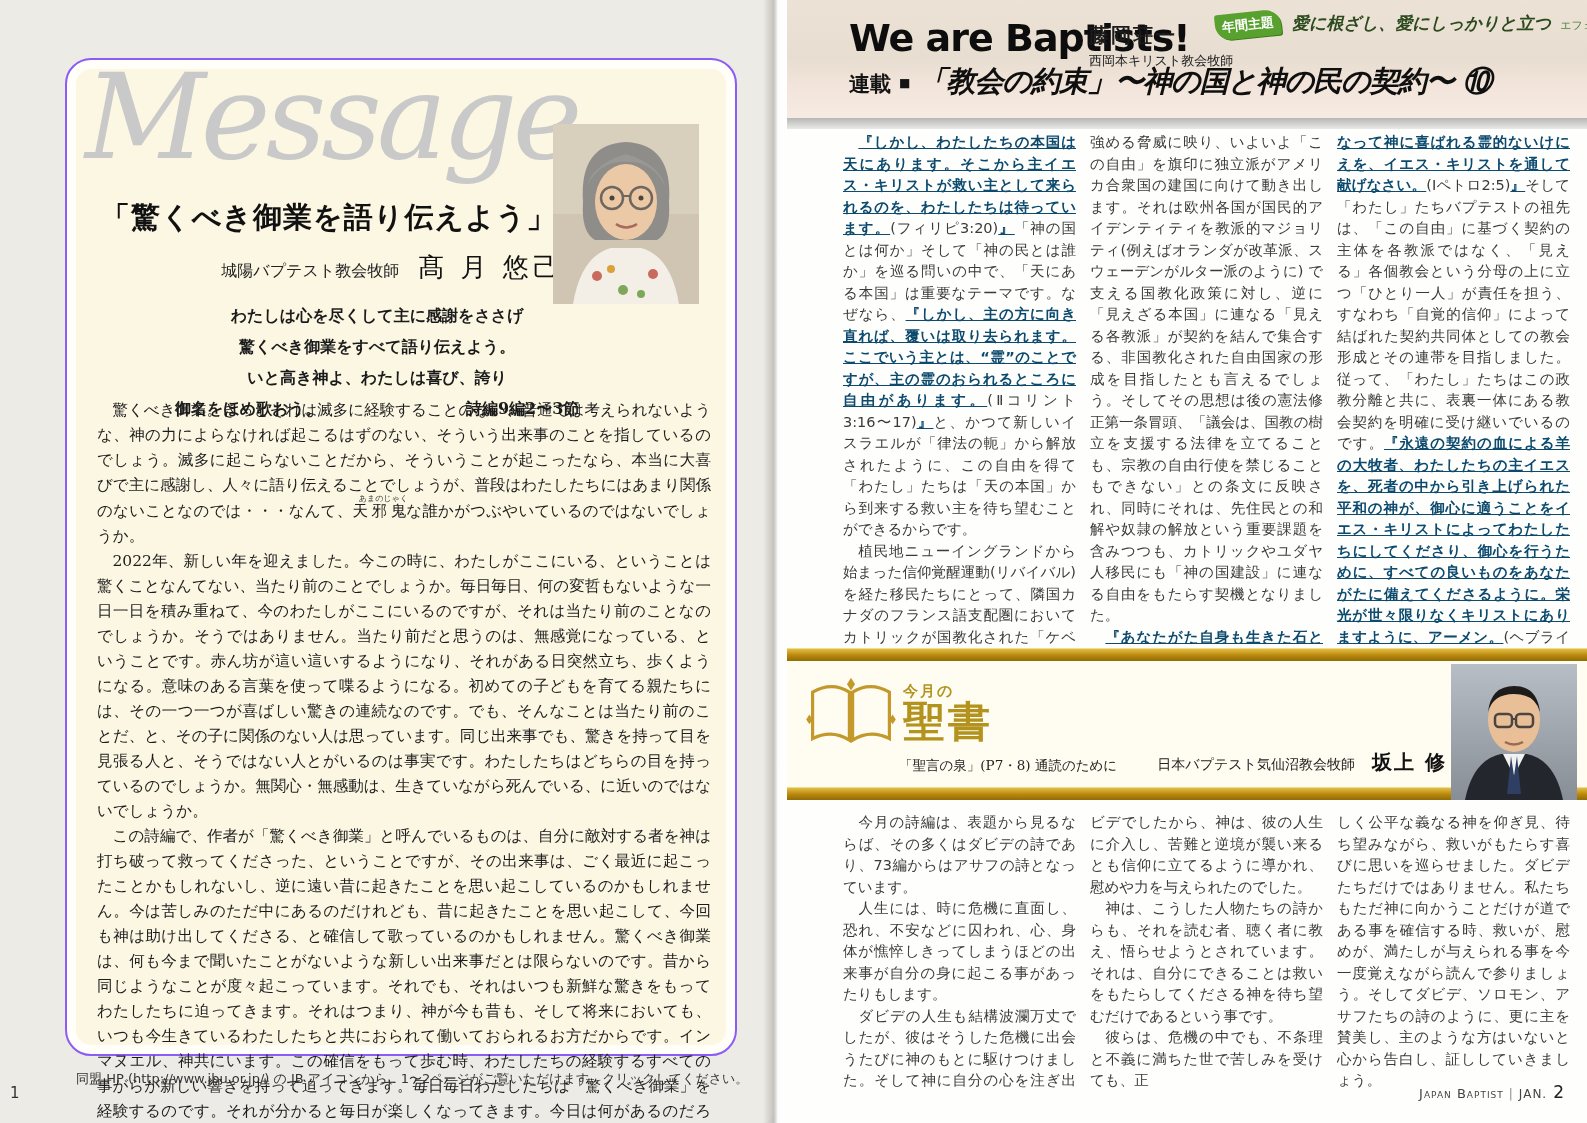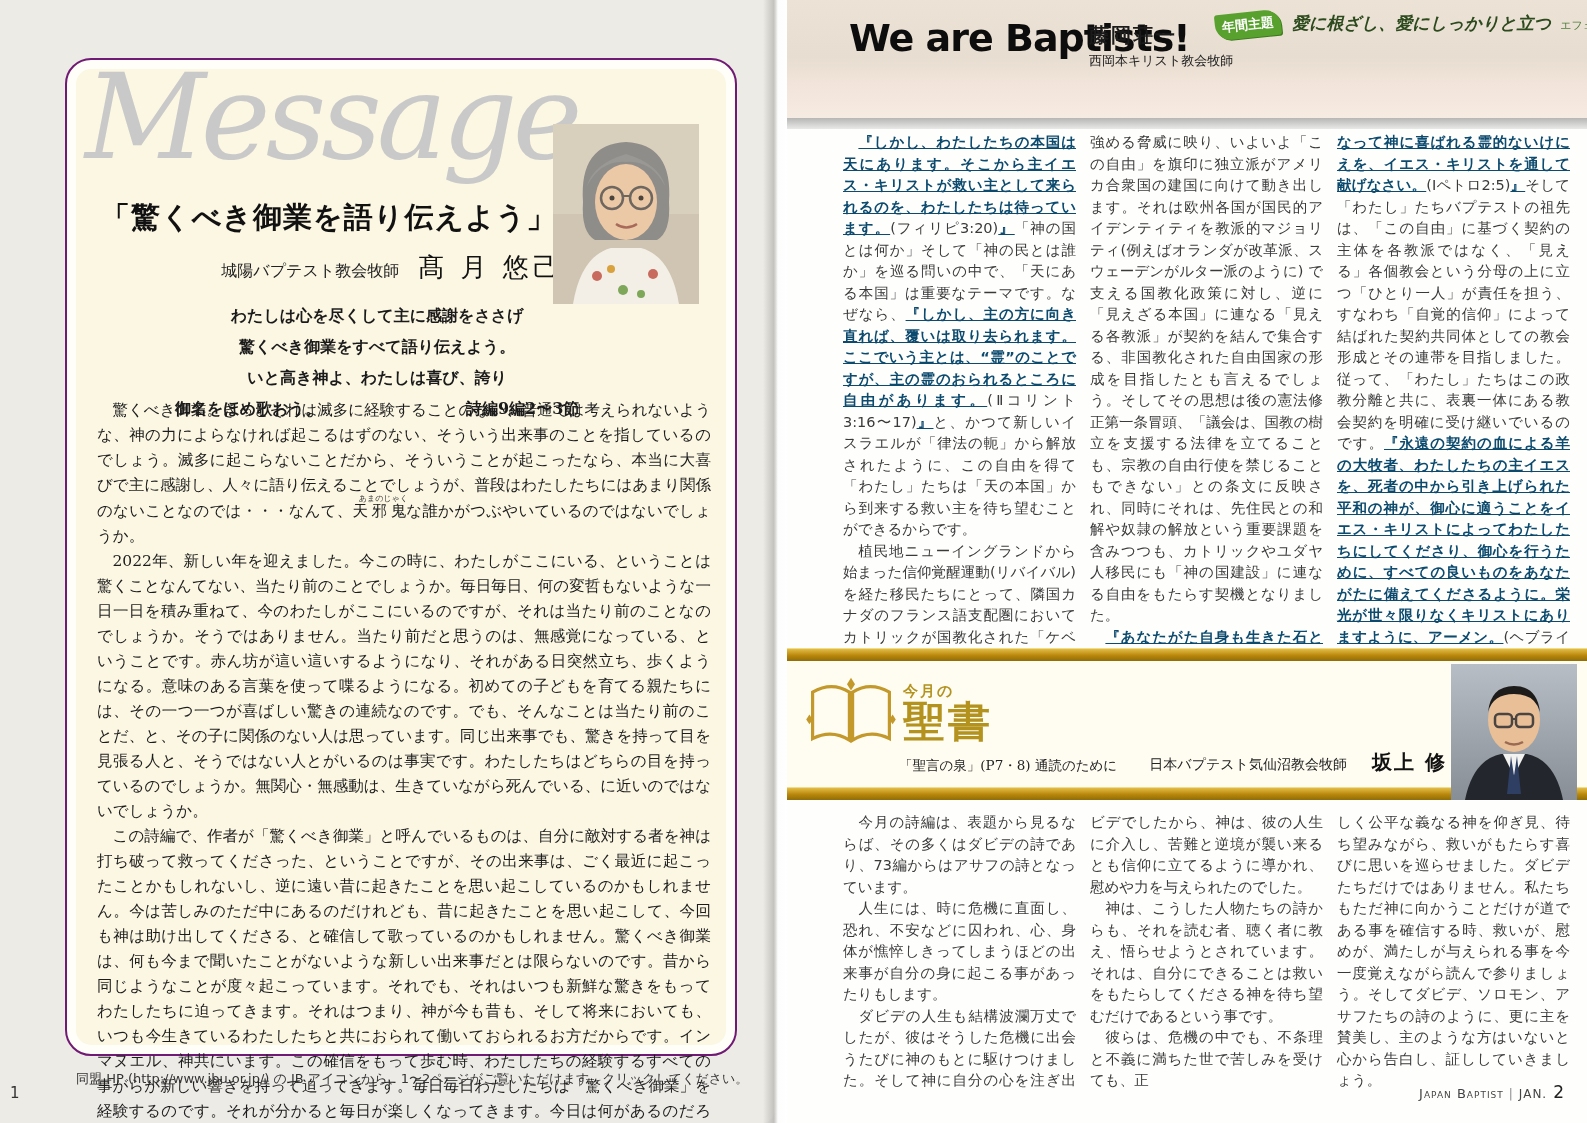--- a/index.html
+++ b/index.html
@@ -7,21 +7,21 @@
   #canvas { position:relative; width:1587px; height:1123px; background:#e9e7e3; overflow:hidden;
             font-family:"DejaVu Serif","Liberation Serif",serif; }
   .page { position:absolute; top:0; height:1123px; }
   .page-left  { left:0; width:775px; background:#edebe6; border-radius:0 0 14px 0; }
   .gutter { position:absolute; left:763px; top:0; width:24px; height:1123px;
             background:linear-gradient(90deg, rgba(120,118,112,0) 0%, rgba(90,88,84,.28) 45%, rgba(255,255,255,.9) 62%, #ffffff 100%); }
   .page-right { left:787px; width:800px; background:#fefefd; }
 
   
   .panel { position:absolute; left:65px; top:58px; width:672px; height:998px;
-           background:#fbf7e3; border:2px solid #701a75; border-radius:26px;
+           background:#fbf7e3; border:2px solid #8b5cf6; border-radius:26px;
            box-shadow: inset 0 0 0 9px #fffef8; }
   .script { position:absolute; left:18px; top:-12px; font-style:italic; font-size:118px;
             letter-spacing:-5px; color:#c9c9c9; white-space:nowrap; }
   .headline { position:absolute; left:34px; top:138px; font-size:29px; font-weight:bold;
               color:#111; letter-spacing:1px; }
   .author-line { position:absolute; left:140px; top:190px; width:400px; text-align:center; white-space:nowrap; }
   .author-line .role { font-size:16px; color:#222; margin-right:14px; }
   .author-line .name { font-size:26px; color:#111; letter-spacing:4px; }
   .photo { overflow:hidden; }
   .photo-woman { position:absolute; left:486px; top:64px; width:146px; height:180px; }
@@ -68,21 +68,21 @@
               border-top:1px solid #f0dc8a; }
   .bar1 { top:648px; } .bar2 { top:787px; }
   .bible-band { position:absolute; left:0; top:661px; width:800px; height:126px; background:#fffcf1; }
   .book-logo { position:absolute; left:16px; top:6px; display:flex; align-items:center; }
   .logo-text { margin-left:4px; color:#b3921e; line-height:1; }
   .logo-small { display:block; font-size:15px; font-weight:bold; letter-spacing:2px; }
   .logo-large { display:block; font-size:42px; font-weight:bold; letter-spacing:3px; margin-top:2px; }
   .bible-subtitle { position:absolute; left:112px; top:96px; font-size:13.5px; color:#222; }
   .bible-title { position:absolute; left:438px; top:28px; font-size:28px; color:#0f0f0f; letter-spacing:2px; }
   .bible-author { position:absolute; left:320px; top:88px; width:340px; text-align:right; white-space:nowrap; }
-  .bible-author .role { font-size:14px; color:#222; margin-right:20px; }
+  .bible-author .role { font-size:14px; color:#222; margin-right:12px; }
   .bible-author .name { font-size:20px; font-weight:bold; color:#111; letter-spacing:2px; }
   .photo-man { position:absolute; left:664px; top:3px; width:126px; height:136px; z-index:4; }
   .rp-footer { position:absolute; right:22px; top:1082px; font-family:"DejaVu Sans","Liberation Sans",sans-serif;
                color:#444; font-size:12px; letter-spacing:1px; }
   .rp-footer .mag-name { font-variant:small-caps; font-size:13px; }
   .rp-footer .sep { margin:0 5px; color:#888; }
   .rp-footer .pnum { font-size:17px; color:#222; margin-left:6px; }
 </style>
 </head>
 <body>
@@ -142,20 +142,23 @@
       <div class="brand">We are Baptists!</div>
       <div class="rp-author">
         <div class="rp-author-name">藤岡荘一</div>
         <div class="rp-author-role">西岡本キリスト教会牧師</div>
       </div>
       <div class="theme-row">
         <span class="leaf-badge">年間主題</span>
         <span class="theme-text">愛に根ざし、愛にしっかりと立つ</span>
         <span class="theme-ref">エフェソの信徒への手紙3章16-17節</span>
       </div>
+      <div class="series-row">
+        <span class="series-label">連載</span><span class="series-sq">■</span><span class="series-title">「教会の約束」〜神の国と神の民の契約〜 ⑩</span>
+      </div>
     </div>
     <div class="rp-divider"></div>
 
     <div class="cols cols-top">
       <div class="col">　<b>『しかし、わたしたちの本国は天にあります。そこから主イエス・キリストが救い主として来られるのを、わたしたちは待っています。</b>(フィリピ3:20)<b>』</b>「神の国とは何か」そして「神の民とは誰か」を巡る問いの中で、「天にある本国」は重要なテーマです。なぜなら、<b>『しかし、主の方に向き直れば、覆いは取り去られます。ここでいう主とは、“霊”のことですが、主の霊のおられるところに自由があります。</b>(Ⅱコリント3:16〜17)<b>』</b>と、かつて新しいイスラエルが「律法の軛」から解放されたように、この自由を得て「わたし」たちは「天の本国」から到来する救い主を待ち望むことができるからです。<br>　植民地ニューイングランドから始まった信仰覚醒運動(リバイバル)を経た移民たちにとって、隣国カナダのフランス語支配圏においてカトリックが国教化された「ケベック法」(1774年)は、同様に英国という「見える本国」が政治・経済に留まらず信仰的な支配を</div>
       <div class="col">強める脅威に映り、いよいよ「この自由」を旗印に独立派がアメリカ合衆国の建国に向けて動き出します。それは欧州各国が国民的アイデンティティを教派的マジョリティ(例えばオランダが改革派、スウェーデンがルター派のように) で支える国教化政策に対し、逆に「見えざる本国」に連なる「見える各教派」が契約を結んで集合する、非国教化された自由国家の形成を目指したとも言えるでしょう。そしてその思想は後の憲法修正第一条冒頭、「議会は、国教の樹立を支援する法律を立てることも、宗教の自由行使を禁じることもできない」との条文に反映され、同時にそれは、先住民との和解や奴隷の解放という重要課題を含みつつも、カトリックやユダヤ人移民にも「神の国建設」に連なる自由をもたらす契機となりました。<br>　<b>『あなたがた自身も生きた石として用いられ、霊的な家に造り上げられるようにしなさい。そして聖なる祭司と</b></div>
       <div class="col"><b>なって神に喜ばれる霊的ないけにえを、イエス・キリストを通して献げなさい。</b>(Ⅰペトロ2:5)<b>』</b>そして「わたし」たちバプテストの祖先は、「この自由」に基づく契約の主体を各教派ではなく、「見える」各個教会という分母の上に立つ「ひとり一人」が責任を担う、すなわち「自覚的信仰」によって結ばれた契約共同体としての教会形成とその連帯を目指しました。従って、「わたし」たちはこの政教分離と共に、表裏一体にある教会契約を明確に受け継いでいるのです。<b>『永遠の契約の血による羊の大牧者、わたしたちの主イエスを、死者の中から引き上げられた平和の神が、御心に適うことをイエス・キリストによってわたしたちにしてくださり、御心を行うために、すべての良いものをあなたがたに備えてくださるように。栄光が世々限りなくキリストにありますように、アーメン。</b>(ヘブライ13:20)(つづく)</div>
     </div>
 
     <div class="gold-bar bar1"></div>

